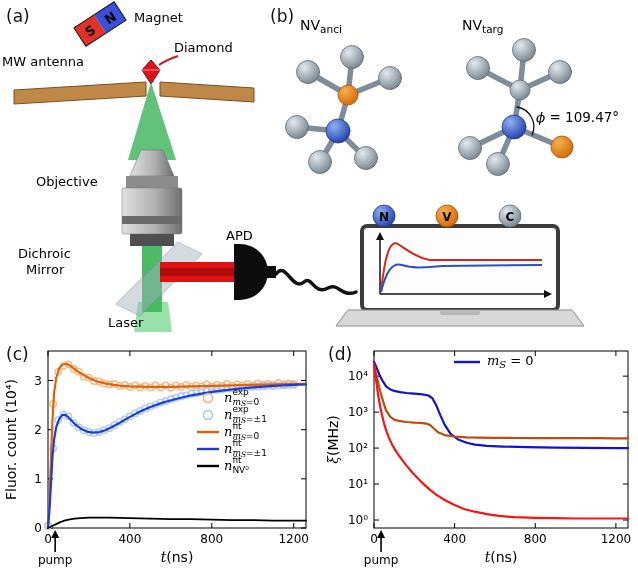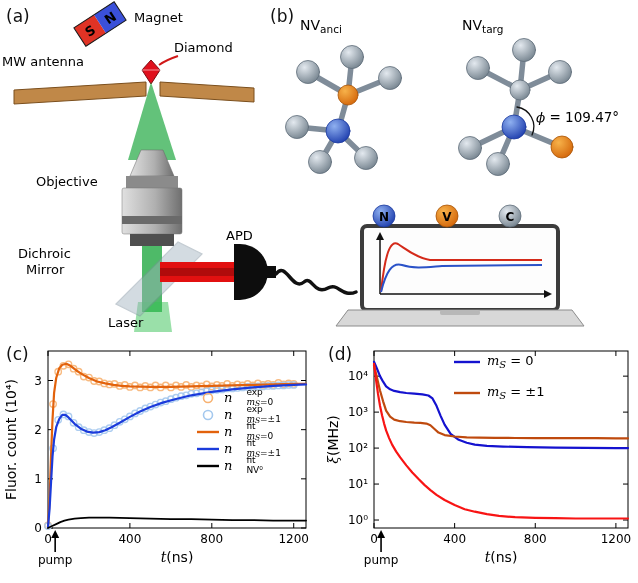--- a/index.html
+++ b/index.html
@@ -3,25 +3,25 @@
 <meta charset="utf-8">
 <style>
   html,body{margin:0;padding:0;background:#fff}
   .canvas{position:relative;width:638px;height:583px;background:#fff;overflow:hidden;
           font-family:"DejaVu Sans","Liberation Sans",sans-serif;color:#000}
   .plabel{position:absolute;font-size:17px;color:#111;z-index:5}
   #diagram{position:absolute;left:0;top:0}
   #chart-c{position:absolute;left:2px;top:341px}
   #chart-d{position:absolute;left:324px;top:341px}
   #legend-c{position:absolute;left:194px;top:389px;display:flex;flex-direction:column;z-index:4}
-  #legend-d{position:absolute;left:452px;top:352px;display:flex;flex-direction:column;gap:12px;z-index:4}
+  #legend-d{position:absolute;left:452px;top:352px;display:flex;flex-direction:column;gap:0;z-index:4}
   .lg-row{display:flex;align-items:center;height:17px;font-size:13px}
   .lgd-row{display:flex;align-items:center;height:19px;font-size:13px}
   .lgc-base{font-style:italic;font-family:"DejaVu Serif","Liberation Serif",serif;font-size:13px;margin-left:2px}
-  .lgc-stack{display:inline-flex;flex-direction:column;line-height:1.05;margin-left:14px}
+  .lgc-stack{display:inline-flex;flex-direction:column;line-height:1.05;margin-left:0}
   .lgc-top{font-size:9px}
   .lgc-bot{font-size:9px}
   .mit{font-style:italic;font-family:"DejaVu Serif","Liberation Serif",serif}
   .ss{font-size:7.5px;position:relative;top:1.5px}
   .lgd-label{margin-left:5px}
   .lgd-sub{font-size:10px;vertical-align:-3px}
   svg text{fill:#000}
 </style>
 </head>
 <body>
@@ -413,21 +413,15 @@
         <text x="57.05555555555556" y="223" font-size="12" text-anchor="middle">pump</text>
       </g>
     </svg>
   <div id="legend-d">
       <div class="lgd-row">
         <svg width="30" height="14">
           <line x1="2" y1="7" x2="28" y2="7" stroke="#1412cf" stroke-width="2.4"></line>
         </svg>
         <span class="lgd-label"><span class="mit">m</span><span class="mit lgd-sub">S</span><span> = 0</span></span>
       </div>
-      <div class="lgd-row">
-        <svg width="30" height="14">
-          <line x1="2" y1="7" x2="28" y2="7" stroke="#bf4a0e" stroke-width="2.4"></line>
-        </svg>
-        <span class="lgd-label"><span class="mit">m</span><span class="mit lgd-sub">S</span><span> = ±1</span></span>
-      </div>
     </div>
 
 </div>
 
 </body></html>

